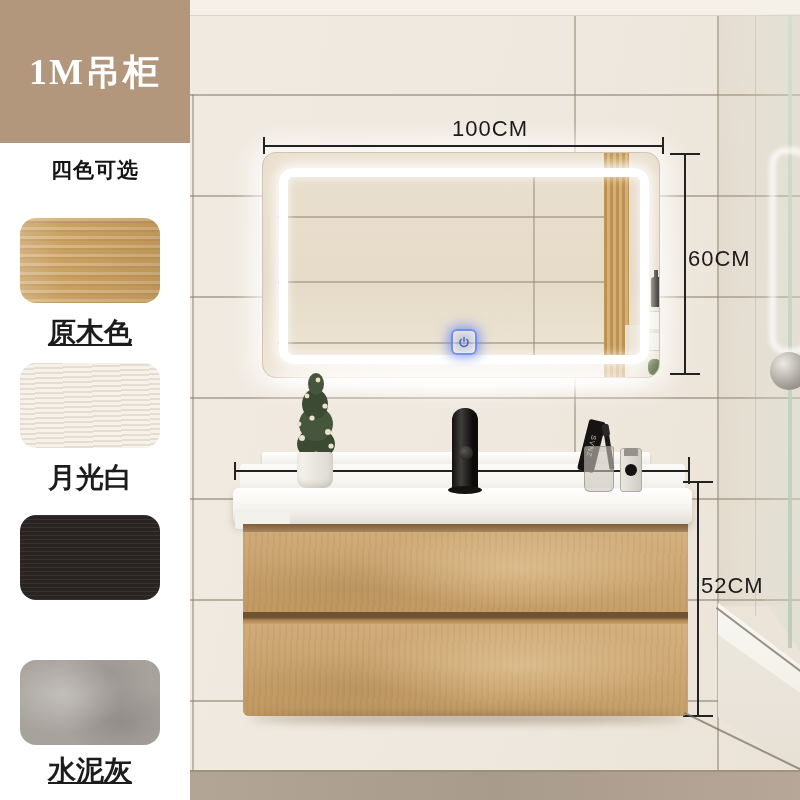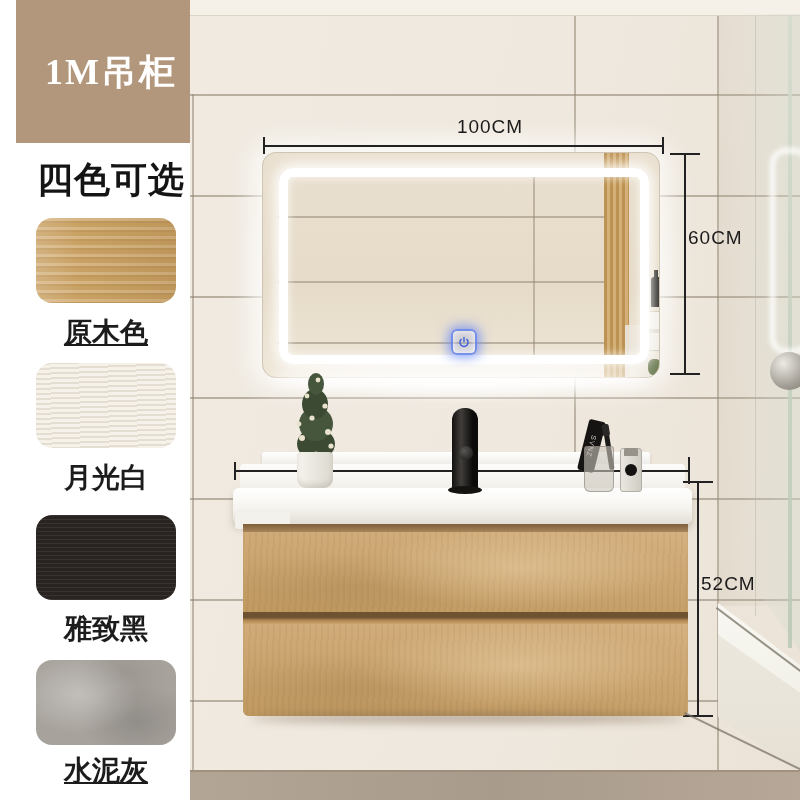--- a/index.html
+++ b/index.html
@@ -1,27 +1,27 @@
 <!DOCTYPE html>
 <html><head>
 <meta charset="utf-8">
 <style>
   html,body{margin:0;padding:0;background:#dddddd;}
   #app{position:relative;width:800px;height:800px;overflow:hidden;background:#ffffff;
        font-family:"Liberation Sans",sans-serif;}
   #app *{position:absolute;box-sizing:border-box;}
 
   
-  .sidebar{left:16px;top:0;width:190px;height:725px;background:#ffffff;}
+  .sidebar{left:0;top:0;width:190px;height:725px;background:#ffffff;}
   .badge{left:0;top:0;width:190px;height:143px;background:#b2977c;
          display:flex;flex-direction:column;align-items:center;justify-content:center;gap:2px;position:absolute;}
   .badge span{position:static;color:#ffffff;font-family:"Liberation Serif",serif;font-weight:bold;
               font-size:36px;line-height:42px;letter-spacing:2px;white-space:nowrap;}
   .sw-heading{left:0;top:156px;width:190px;text-align:center;color:#141414;
-              font-family:"Liberation Serif",serif;font-weight:bold;font-size:36px;letter-spacing:1px;}
+              font-family:"Liberation Serif",serif;font-weight:bold;font-size:21px;letter-spacing:1px;}
   .tile{left:20px;width:140px;height:85px;border-radius:16px;}
   .sw-label{left:20px;width:140px;text-align:center;color:#1c1c1c;
             font-family:"Liberation Serif",serif;font-weight:bold;font-size:28px;}
   .sw-wood{top:218px;background:
      linear-gradient(90deg,rgba(255,255,255,.18),rgba(255,255,255,0) 30%,rgba(120,80,30,.14)),
      repeating-linear-gradient(180deg,rgba(255,244,225,.25) 0 3px,rgba(140,95,40,.12) 3px 5px,rgba(0,0,0,0) 5px 9px),
      #c9a164;}
   .sw-white{top:363px;background:
      repeating-linear-gradient(178deg,rgba(213,205,192,.35) 0 2px,rgba(250,247,241,.7) 2px 5px),#ece6da;}
   .sw-black{top:515px;background:
@@ -85,29 +85,29 @@
   .power-btn{left:188px;top:176px;width:26px;height:26px;border-radius:6px;
     background:rgba(120,150,240,.22);border:2px solid rgba(100,130,235,.85);
     box-shadow:0 0 12px 3px rgba(110,140,245,.8), inset 0 0 6px rgba(255,255,255,.9);
     display:flex;align-items:center;justify-content:center;}
   .power-btn svg{position:static;}
   .under-mirror-glow{left:80px;top:366px;width:380px;height:26px;border-radius:50%;
     background:rgba(255,255,255,.85);filter:blur(7px);}
 
   
   .dline{background:#222222;}
-  .dlabel{color:#1b1b1b;font-size:19px;letter-spacing:1px;white-space:nowrap;}
+  .dlabel{color:#1b1b1b;font-size:22px;letter-spacing:1px;white-space:nowrap;}
   .d100-line{left:74px;top:145px;width:400px;height:2px;}
   .d100-t1{left:73px;top:137px;width:2px;height:17px;}
   .d100-t2{left:472px;top:137px;width:2px;height:17px;}
   .d100-label{left:230px;top:116px;width:140px;text-align:center;}
   .d60-line{left:494px;top:153px;width:2px;height:222px;}
   .d60-b1{left:480px;top:153px;width:30px;height:2px;}
   .d60-b2{left:480px;top:373px;width:30px;height:2px;}
-  .d60-label{left:498px;top:227px;}
+  .d60-label{left:498px;top:246px;}
   .d102-line{left:45px;top:470px;width:455px;height:2px;}
   .d102-t1{left:44px;top:462px;width:2px;height:18px;}
   .d102-t2{left:498px;top:457px;width:2px;height:27px;}
   .d102-label{left:270px;top:443px;width:140px;text-align:center;}
   .d52-line{left:507px;top:481px;width:2px;height:236px;}
   .d52-b1{left:493px;top:481px;width:30px;height:2px;}
   .d52-b2{left:493px;top:715px;width:30px;height:2px;}
   .d52-label{left:511px;top:573px;}
 
   
@@ -183,21 +183,20 @@
     </div>
     <div class="sw-heading">四色可选</div>
 
     <div class="tile sw-wood"></div>
     <div class="sw-label lb1">原木色</div>
 
     <div class="tile sw-white"></div>
     <div class="sw-label lb2">月光白</div>
 
     <div class="tile sw-black"></div>
-    <div class="sw-label lb3">雅致黑</div>
 
     <div class="tile sw-gray"></div>
     <div class="sw-label lb4">水泥灰</div>
   </div>
 
   <div class="scene">
     <div class="ceiling"></div>
 
     <div class="grout-h gh1"></div>
     <div class="grout-h gh2"></div>

